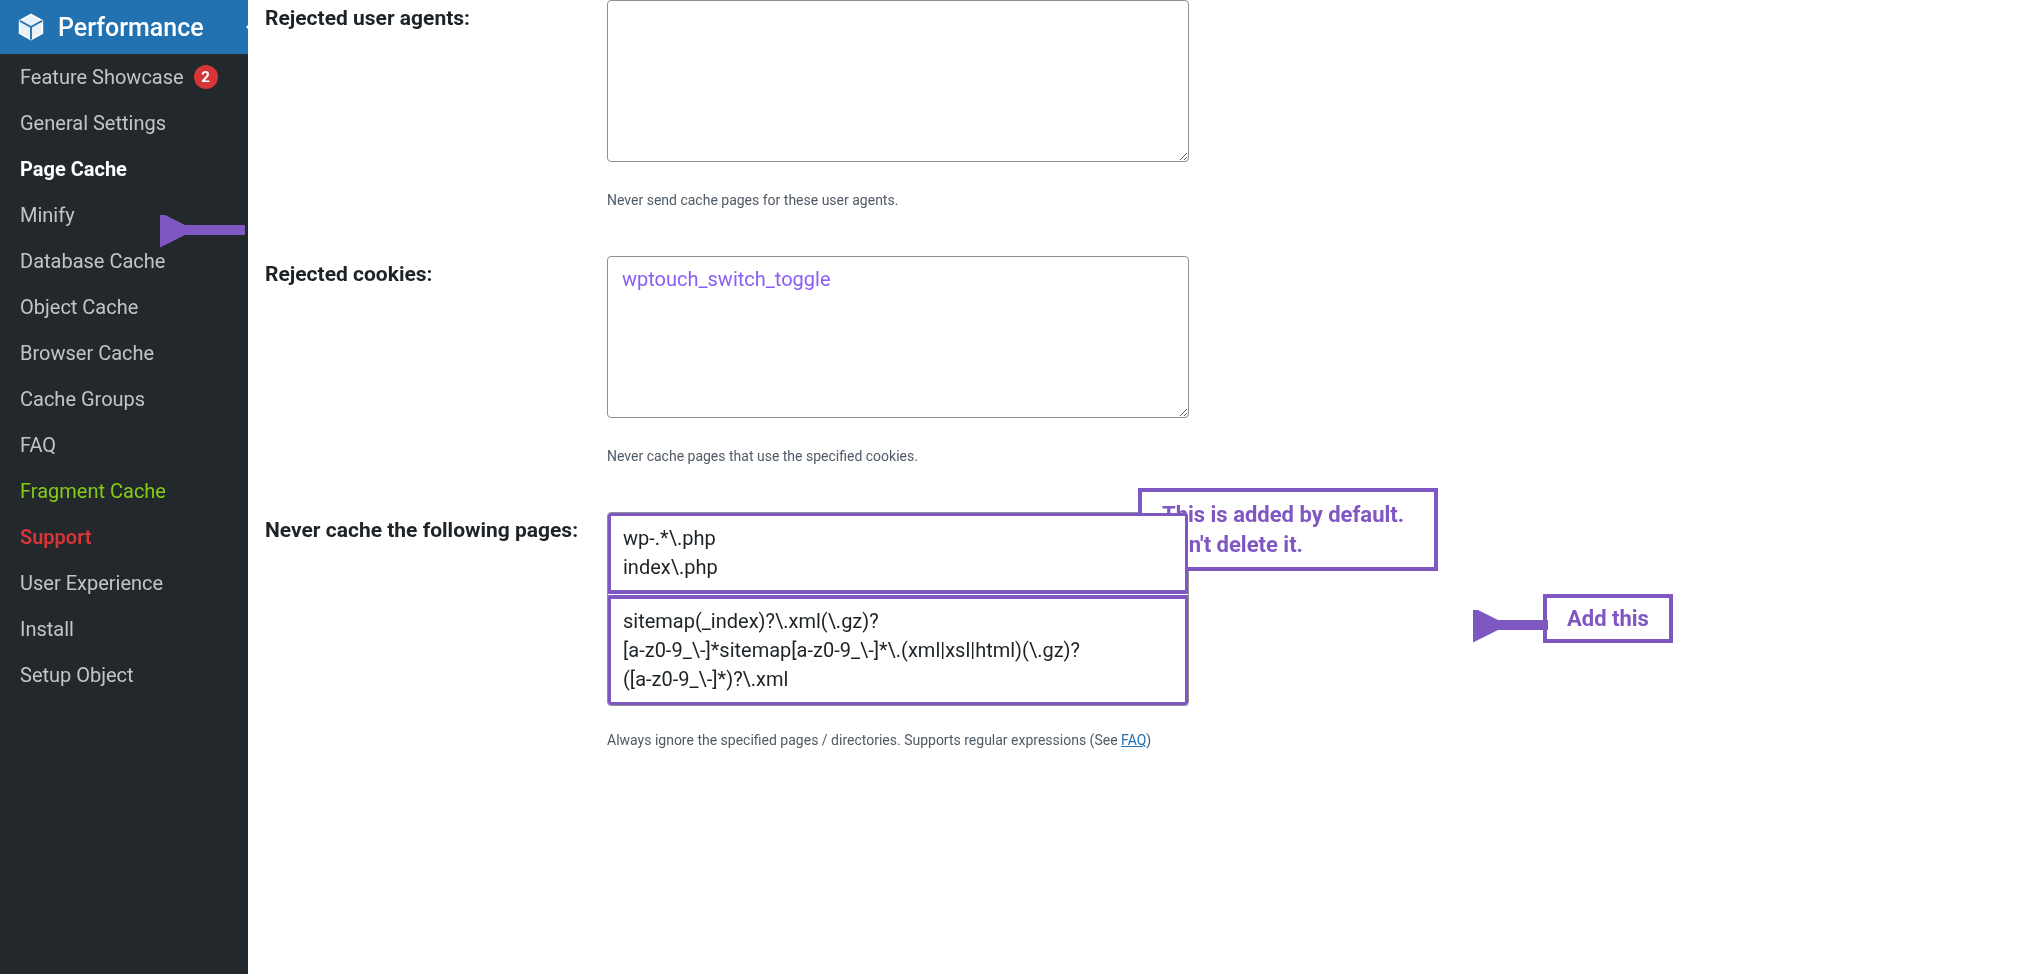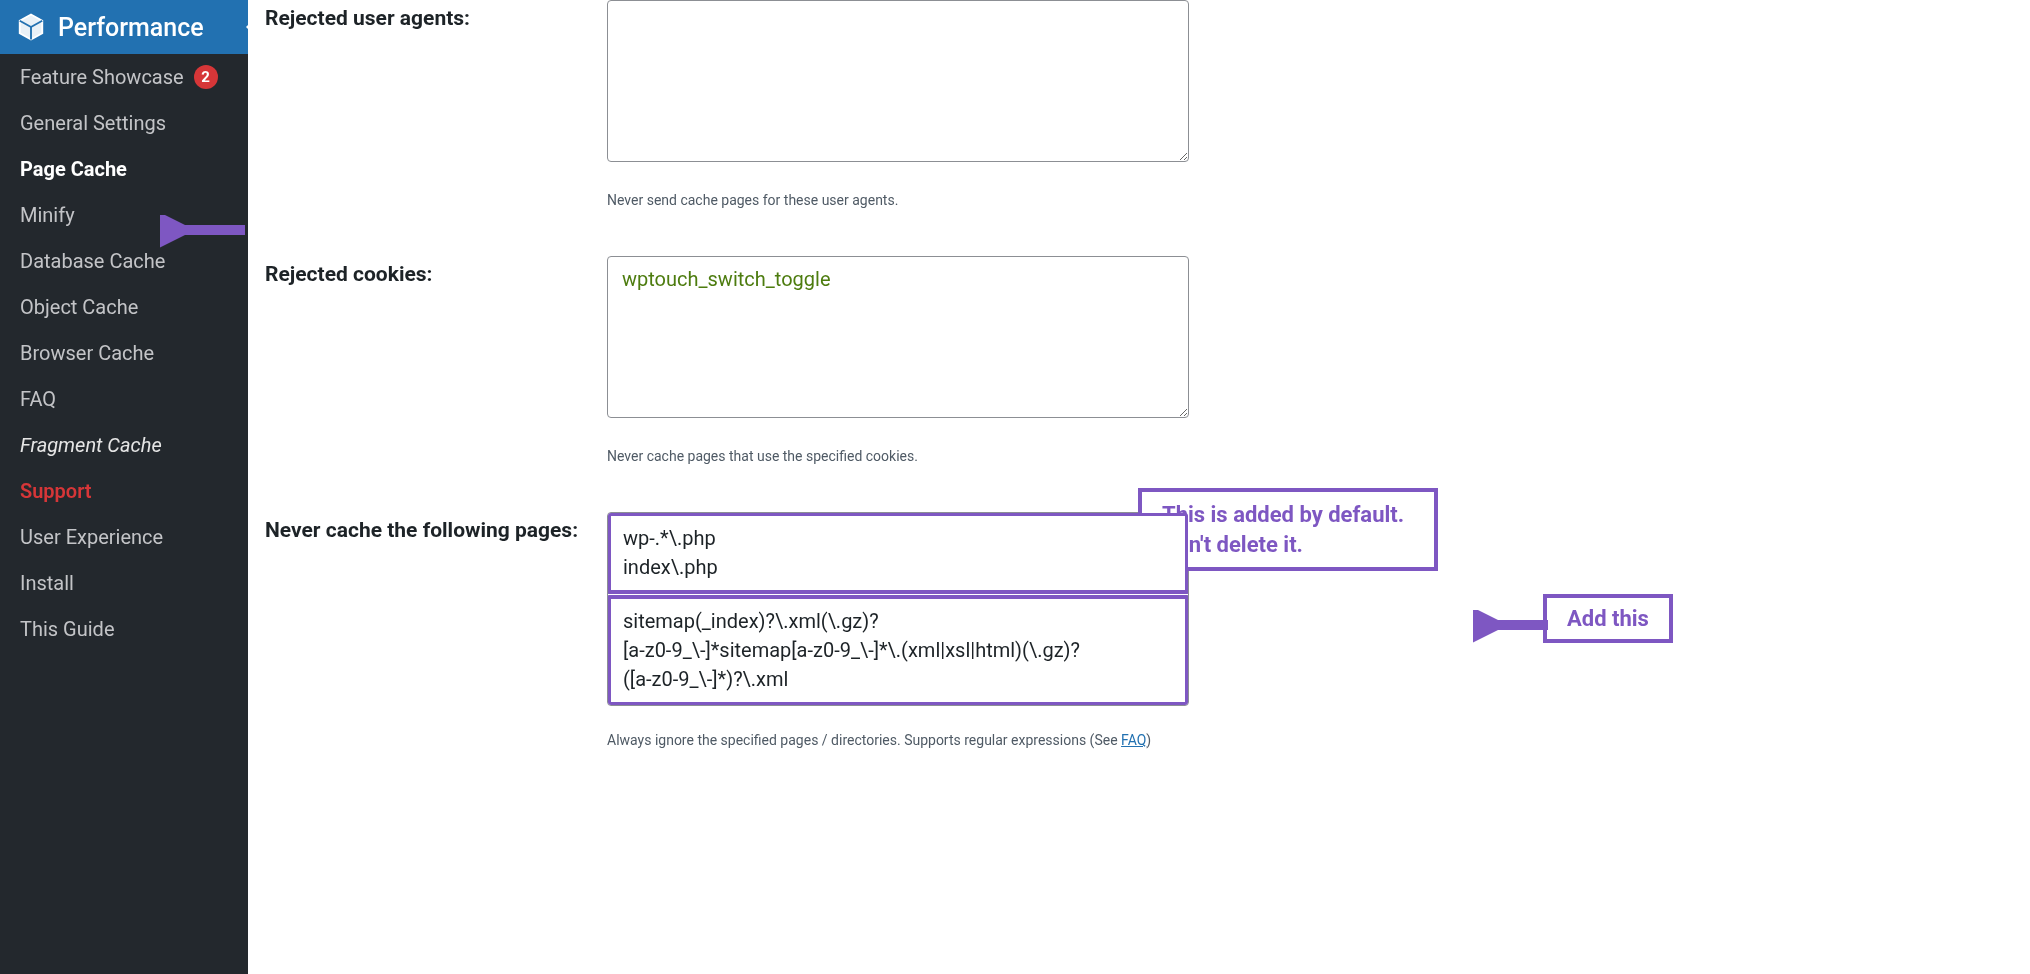--- a/index.html
+++ b/index.html
@@ -6,30 +6,30 @@
   html, body { width: 2030px; height: 974px; font-family: -apple-system, BlinkMacSystemFont, "Segoe UI", Roboto, sans-serif; background: #fff; color: #1d2327; overflow: hidden; }
   .layout { display: flex; height: 100%; }
   .sidebar { width: 248px; background: #23282d; color: #c3c4c7; flex-shrink: 0; }
   .sidebar-header { background: #2271b1; color: #fff; display: flex; align-items: center; padding: 12px 16px; font-size: 25px; font-weight: 500; position: relative; }
   .sidebar-header .cube { width: 30px; height: 30px; margin-right: 12px; display: inline-flex; align-items: center; justify-content: center; }
   .sidebar-header .cube svg { width: 30px; height: 30px; }
   .sidebar-header .pointer { position: absolute; right: -12px; top: 50%; transform: translateY(-50%); width: 0; height: 0; border-top: 14px solid transparent; border-bottom: 14px solid transparent; border-right: 14px solid #fff; }
   .sidebar ul { list-style: none; }
   .sidebar li { padding: 11px 20px; font-size: 20px; color: #c3c4c7; cursor: pointer; display: flex; align-items: center; gap: 10px; }
   .sidebar li.active { color: #fff; font-weight: 700; }
-  .sidebar li.teal { color: #e5e5e5; font-style: italic; }
+  .sidebar li.teal { color: #84cc16; }
   .sidebar li.red { color: #d63638; font-weight: 600; }
   .sidebar .badge { background: #d63638; color: #fff; font-size: 15px; font-weight: 700; min-width: 24px; height: 24px; border-radius: 12px; display: inline-flex; align-items: center; justify-content: center; padding: 0 6px; }
   .sidebar .arrow-annot { position: absolute; left: 160px; top: 215px; pointer-events: none; }
 
   .content { flex: 1; padding: 0 50px; overflow: auto; }
   .form-row { display: flex; align-items: flex-start; margin-bottom: 48px; }
   .form-label { width: 342px; flex-shrink: 0; font-size: 21px; font-weight: 700; color: #1d2327; padding-top: 6px; }
   .form-field { flex: 1; max-width: 880px; }
-  .form-field textarea { width: 582px; height: 162px; border: 1px solid #8c8f94; border-radius: 4px; padding: 10px 14px; font-size: 20px; font-family: inherit; resize: both; color: #4d7c0f; }
+  .form-field textarea { width: 582px; height: 162px; border: 1px solid #8c8f94; border-radius: 4px; padding: 10px 14px; font-size: 20px; font-family: inherit; resize: both; color: #8b5cf6; }
   .form-field .help { font-size: 14px; color: #4f5a65; margin-top: 26px; }
   .form-field .help a { color: #2271b1; text-decoration: underline; }
 
   .nevercache-wrap { position: relative; width: 582px; }
   .nevercache-box { border: 1px solid #8c8f94; border-radius: 4px; width: 582px; overflow: hidden; }
   .nc-top { padding: 8px 12px; font-size: 20px; line-height: 1.45; border: 4px solid #7e57c2; border-radius: 2px; margin: -1px; position: relative; z-index: 2; background: #fff; }
   .nc-bottom { padding: 8px 12px; font-size: 20px; line-height: 1.45; border: 4px solid #7e57c2; border-radius: 2px; margin: -1px; margin-top: 2px; position: relative; z-index: 2; background: #fff; word-break: break-all; }
 
   .annot-box { position: absolute; border: 4px solid #7e57c2; background: #fff; padding: 8px 20px; font-size: 22px; font-weight: 700; color: #7e57c2; white-space: nowrap; }
   .annot-box.top { left: 890px; top: 488px; width: 300px; text-align: left; white-space: normal; line-height: 1.35; }
@@ -72,36 +72,39 @@
       <li>
           <span>Database Cache</span>
         </li>
       <li>
           <span>Object Cache</span>
         </li>
       <li>
           <span>Browser Cache</span>
         </li>
       <li>
+          <span>Cache Groups</span>
+        </li>
+      <li>
           <span>FAQ</span>
         </li>
       <li class="teal">
           <span>Fragment Cache</span>
         </li>
       <li class="red">
           <span>Support</span>
         </li>
       <li>
           <span>User Experience</span>
         </li>
       <li>
           <span>Install</span>
         </li>
       <li>
-          <span>This Guide</span>
+          <span>Setup Object</span>
         </li>
     </ul>
     <svg class="arrow-annot" width="90" height="40">
       <defs>
           <marker id="ah1" markerWidth="10" markerHeight="10" refX="2" refY="5" orient="auto">
             <path d="M10 0 L0 5 L10 10 Z" fill="#7e57c2"></path>
           </marker>
         </defs>
       <line x1="85" y1="15" x2="15" y2="15" stroke="#7e57c2" stroke-width="10" marker-end="url(#ah1)"></line>
     </svg>

